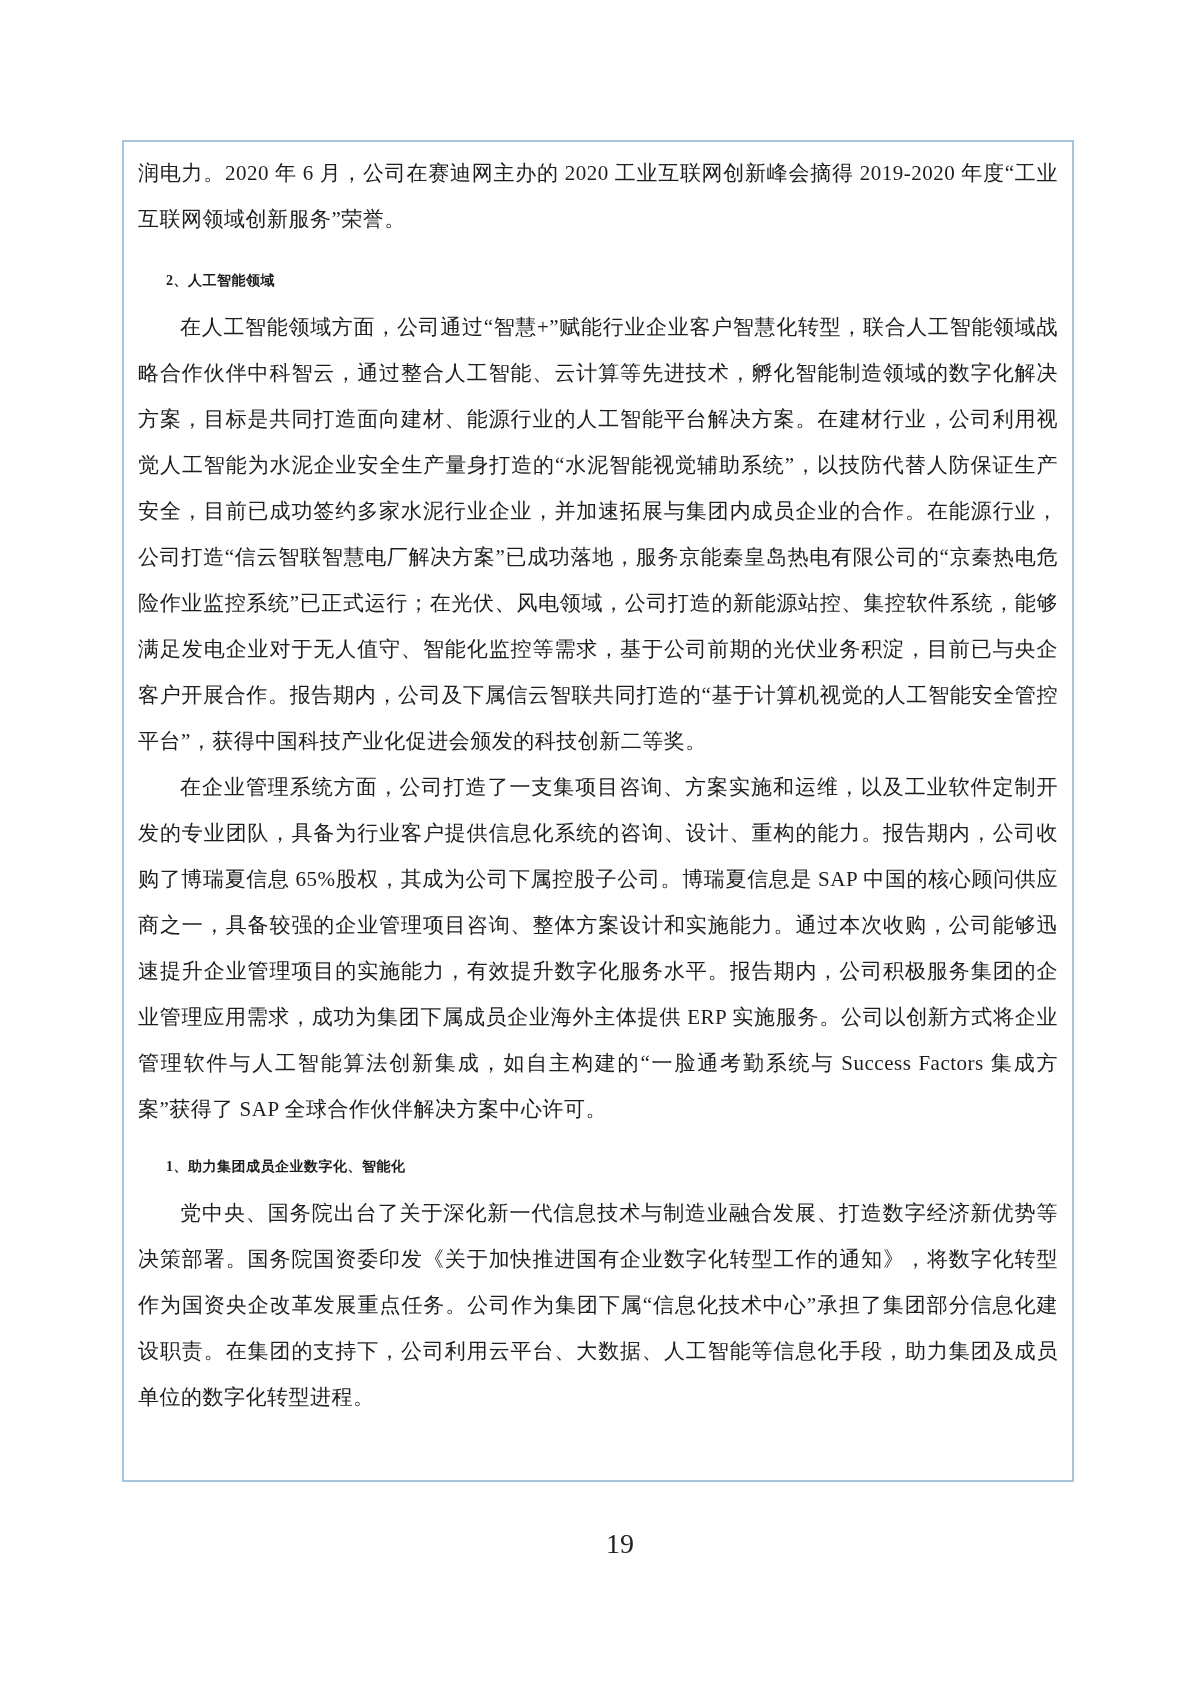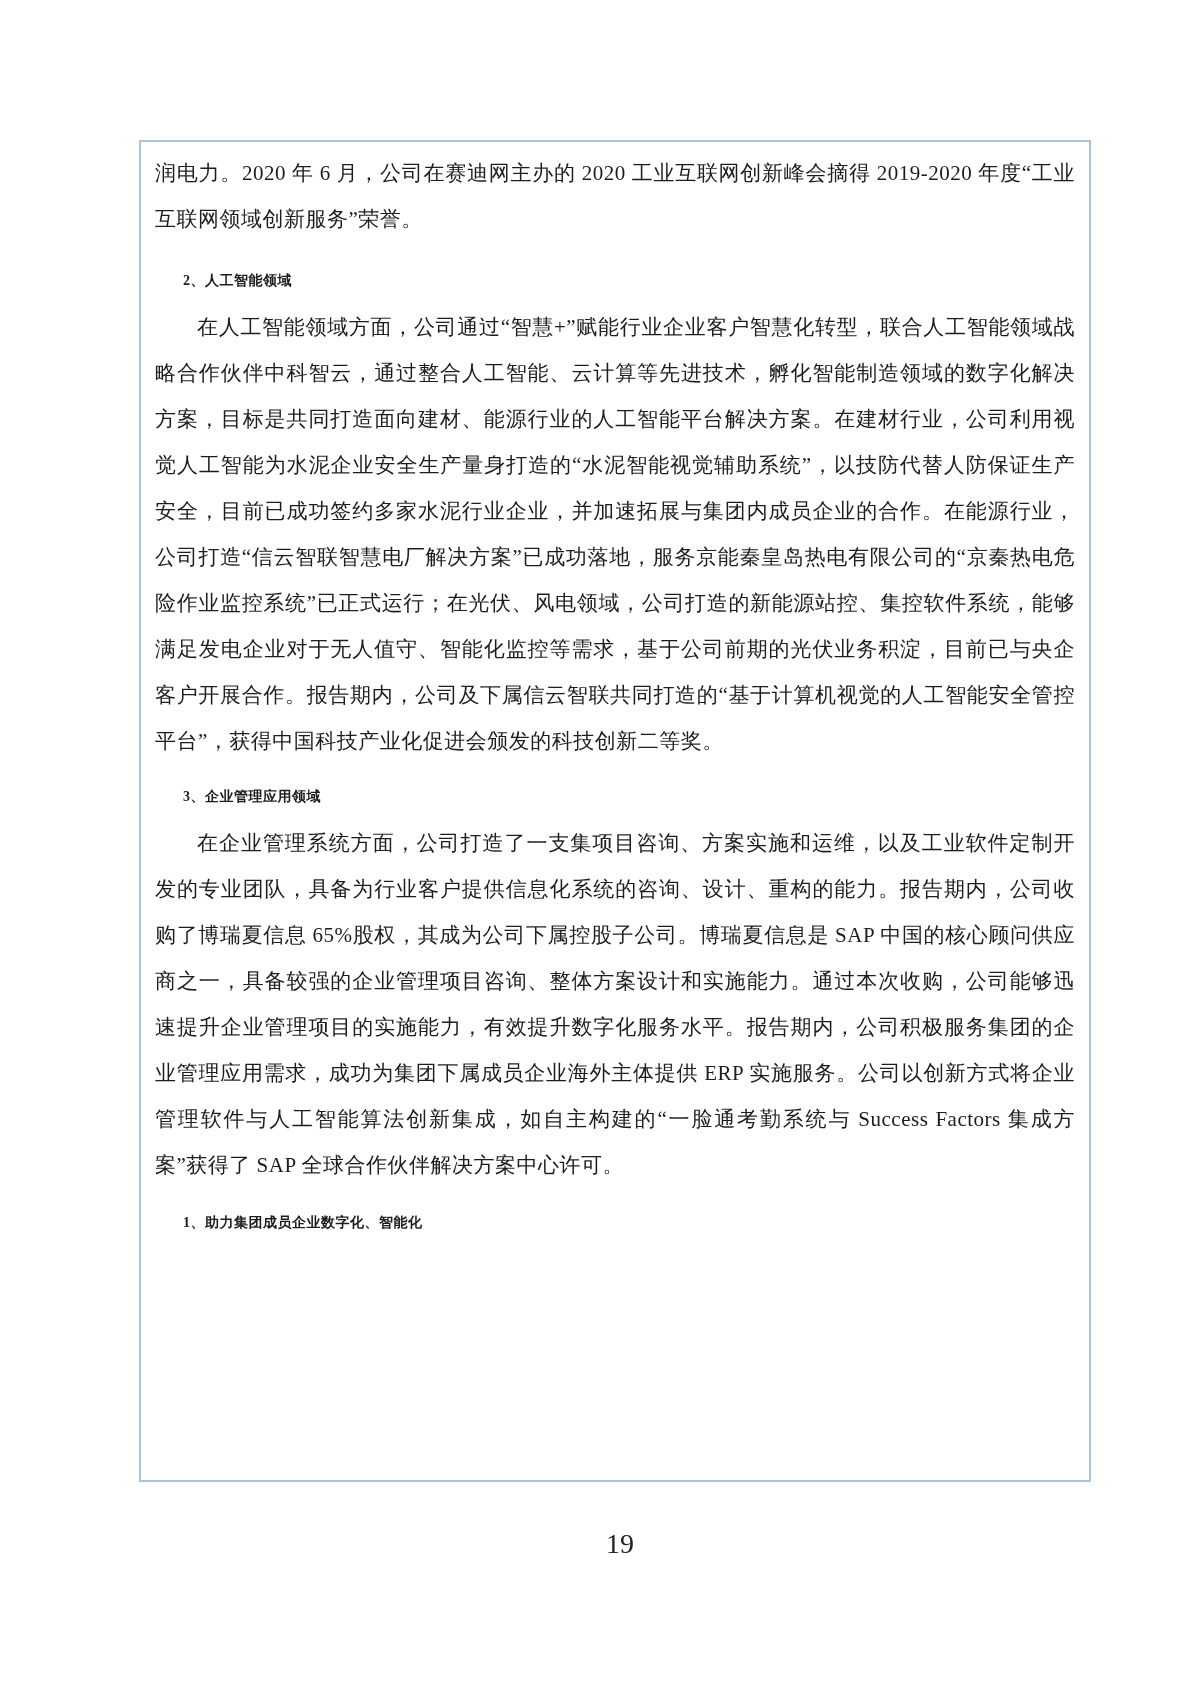--- a/index.html
+++ b/index.html
@@ -10,21 +10,21 @@
   body {
     width: 1200px;
     height: 1697px;
     position: relative;
     overflow: hidden;
     font-family: "Liberation Serif", "DejaVu Serif", serif;
     color: #1d1d1d;
   }
   .content-box {
     position: absolute;
-    left: 139px;
+    left: 122px;
     top: 140px;
     width: 952px;
     height: 1342px;
     box-sizing: border-box;
     border: 2px solid #a6c4dc;
     background: #ffffff;
     padding: 8px 14px 5px 14px;
     overflow: hidden;
   }
   .body-text {
@@ -76,23 +76,23 @@
 <div class="content-box body-text">
 
   <p class="para no-indent">润电力。2020 年 6 月，公司在赛迪网主办的 2020 工业互联网创新峰会摘得 2019-2020 年度“工业互联网领域创新服务”荣誉。</p>
 
   <section>
     <h3 class="sec-heading first">2、人工智能领域</h3>
     <p class="para">在人工智能领域方面，公司通过“智慧+”赋能行业企业客户智慧化转型，联合人工智能领域战略合作伙伴中科智云，通过整合人工智能、云计算等先进技术，孵化智能制造领域的数字化解决方案，目标是共同打造面向建材、能源行业的人工智能平台解决方案。在建材行业，公司利用视觉人工智能为水泥企业安全生产量身打造的“水泥智能视觉辅助系统”，以技防代替人防保证生产安全，目前已成功签约多家水泥行业企业，并加速拓展与集团内成员企业的合作。在能源行业，公司打造“信云智联智慧电厂解决方案”已成功落地，服务京能秦皇岛热电有限公司的“京秦热电危险作业监控系统”已正式运行；在光伏、风电领域，公司打造的新能源站控、集控软件系统，能够满足发电企业对于无人值守、智能化监控等需求，基于公司前期的光伏业务积淀，目前已与央企客户开展合作。报告期内，公司及下属信云智联共同打造的“基于计算机视觉的人工智能安全管控平台”，获得中国科技产业化促进会颁发的科技创新二等奖。</p>
   </section>
 
   <section>
-    <h3 class="sec-heading mid">3、企业管理应用领域</h3>
     <p class="para">在企业管理系统方面，公司打造了一支集项目咨询、方案实施和运维，以及工业软件定制开发的专业团队，具备为行业客户提供信息化系统的咨询、设计、重构的能力。报告期内，公司收购了博瑞夏信息 65%股权，其成为公司下属控股子公司。博瑞夏信息是 SAP 中国的核心顾问供应商之一，具备较强的企业管理项目咨询、整体方案设计和实施能力。通过本次收购，公司能够迅速提升企业管理项目的实施能力，有效提升数字化服务水平。报告期内，公司积极服务集团的企业管理应用需求，成功为集团下属成员企业海外主体提供 ERP 实施服务。公司以创新方式将企业管理软件与人工智能算法创新集成，如自主构建的“一脸通考勤系统与 Success Factors 集成方案”获得了 SAP 全球合作伙伴解决方案中心许可。</p>
   </section>
 
   <section>
     <h3 class="sec-heading last">1、助力集团成员企业数字化、智能化</h3>
+    <p class="para">党中央、国务院出台了关于深化新一代信息技术与制造业融合发展、打造数字经济新优势等决策部署。国务院国资委印发《关于加快推进国有企业数字化转型工作的通知》，将数字化转型作为国资央企改革发展重点任务。公司作为集团下属“信息化技术中心”承担了集团部分信息化建设职责。在集团的支持下，公司利用云平台、大数据、人工智能等信息化手段，助力集团及成员单位的数字化转型进程。</p>
   </section>
 
 </div>
 
 <div class="page-number">19</div>
 
 </body></html>

